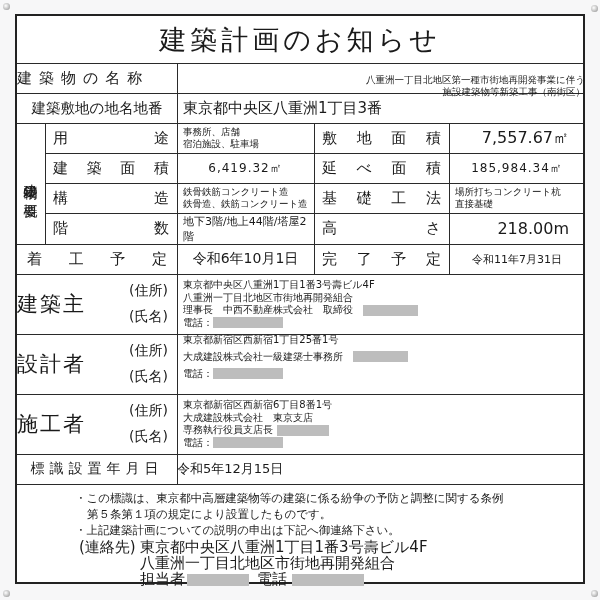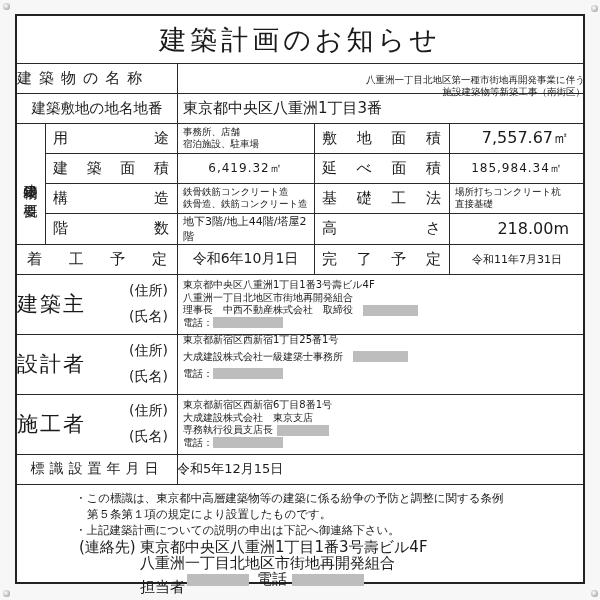--- a/index.html
+++ b/index.html
@@ -200,18 +200,18 @@
   <div class="cell" style="left:0;top:438px;width:160px;height:30px;font-size:14px;letter-spacing:5px;justify-content:center;">標識設置年月日</div>
   <div class="cell" style="left:160px;top:438px;width:408px;height:30px;font-size:13px;">令和5年12月15日</div>
 
   <div class="notes">
     <div class="line" style="left:58px;top:4px;">・この標識は、東京都中高層建築物等の建築に係る紛争の予防と調整に関する条例</div>
     <div class="line" style="left:70px;top:20px;">第５条第１項の規定により設置したものです。</div>
     <div class="line" style="left:58px;top:36px;">・上記建築計画についての説明の申出は下記へ御連絡下さい。</div>
     <div class="line contact" style="left:62px;top:53px;">(連絡先)</div>
     <div class="line contact" style="left:123px;top:53px;">東京都中央区八重洲1丁目1番3号壽ビル4F</div>
     <div class="line contact" style="left:123px;top:69px;">八重洲一丁目北地区市街地再開発組合</div>
-    <div class="line contact" style="left:123px;top:93px;">担当者</div>
+    <div class="line contact" style="left:123px;top:85px;">担当者</div>
     <span class="redact" style="position:absolute;left:170px;top:88px;width:62px;height:12px;"></span>
     <div class="line contact" style="left:240px;top:85px;">電話</div>
     <span class="redact" style="position:absolute;left:275px;top:88px;width:72px;height:12px;"></span>
   </div>
 </div>
 
 </body></html>

